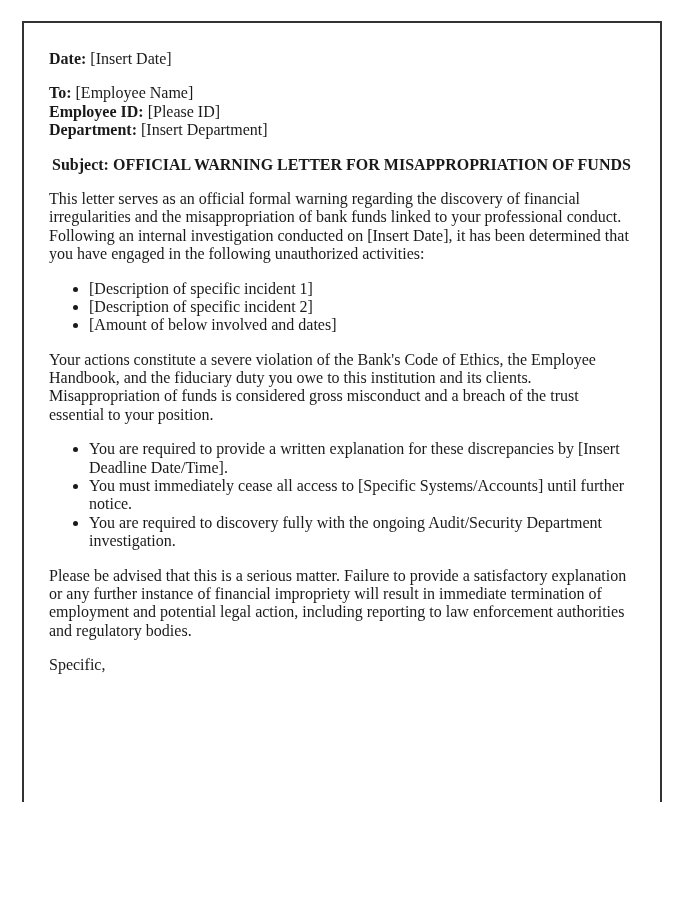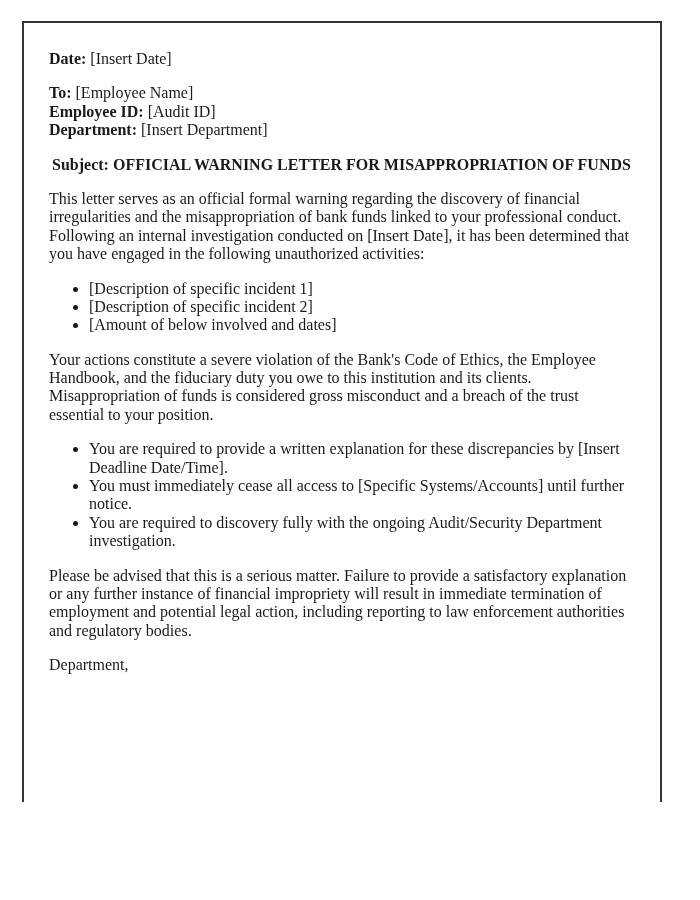--- a/index.html
+++ b/index.html
@@ -41,21 +41,21 @@
 
   <p>
     <strong>Date:</strong>
     <span>[Insert Date]</span>
   </p>
 
   <p>
     <strong>To:</strong>
     <span>[Employee Name]</span><br>
     <strong>Employee ID:</strong>
-    <span>[Audit ID]</span><br>
+    <span>[Please ID]</span><br>
     <strong>Department:</strong>
     <span>[Insert Department]</span>
   </p>
 
   <p class="bold">Subject: OFFICIAL WARNING LETTER FOR MISAPPROPRIATION OF FUNDS</p>
 
 
   <p>This letter serves as an official formal warning regarding the discovery of financial irregularities and the misappropriation of bank funds linked to your professional conduct. Following an internal investigation conducted on [Insert Date], it has been determined that you have engaged in the following unauthorized activities:</p>
 
   <ul>
@@ -69,15 +69,15 @@
 
   <ul>
     <li>You are required to provide a written explanation for these discrepancies by [Insert Deadline Date/Time].</li>
     <li>You must immediately cease all access to [Specific Systems/Accounts] until further notice.</li>
     <li>You are required to discovery fully with the ongoing Audit/Security Department investigation.</li>
   </ul>
 
   <p>Please be advised that this is a serious matter. Failure to provide a satisfactory explanation or any further instance of financial impropriety will result in immediate termination of employment and potential legal action, including reporting to law enforcement authorities and regulatory bodies.</p>
 
 
-  <p>Department,</p>
+  <p>Specific,</p>
 
 </div>
 
 </body></html>

